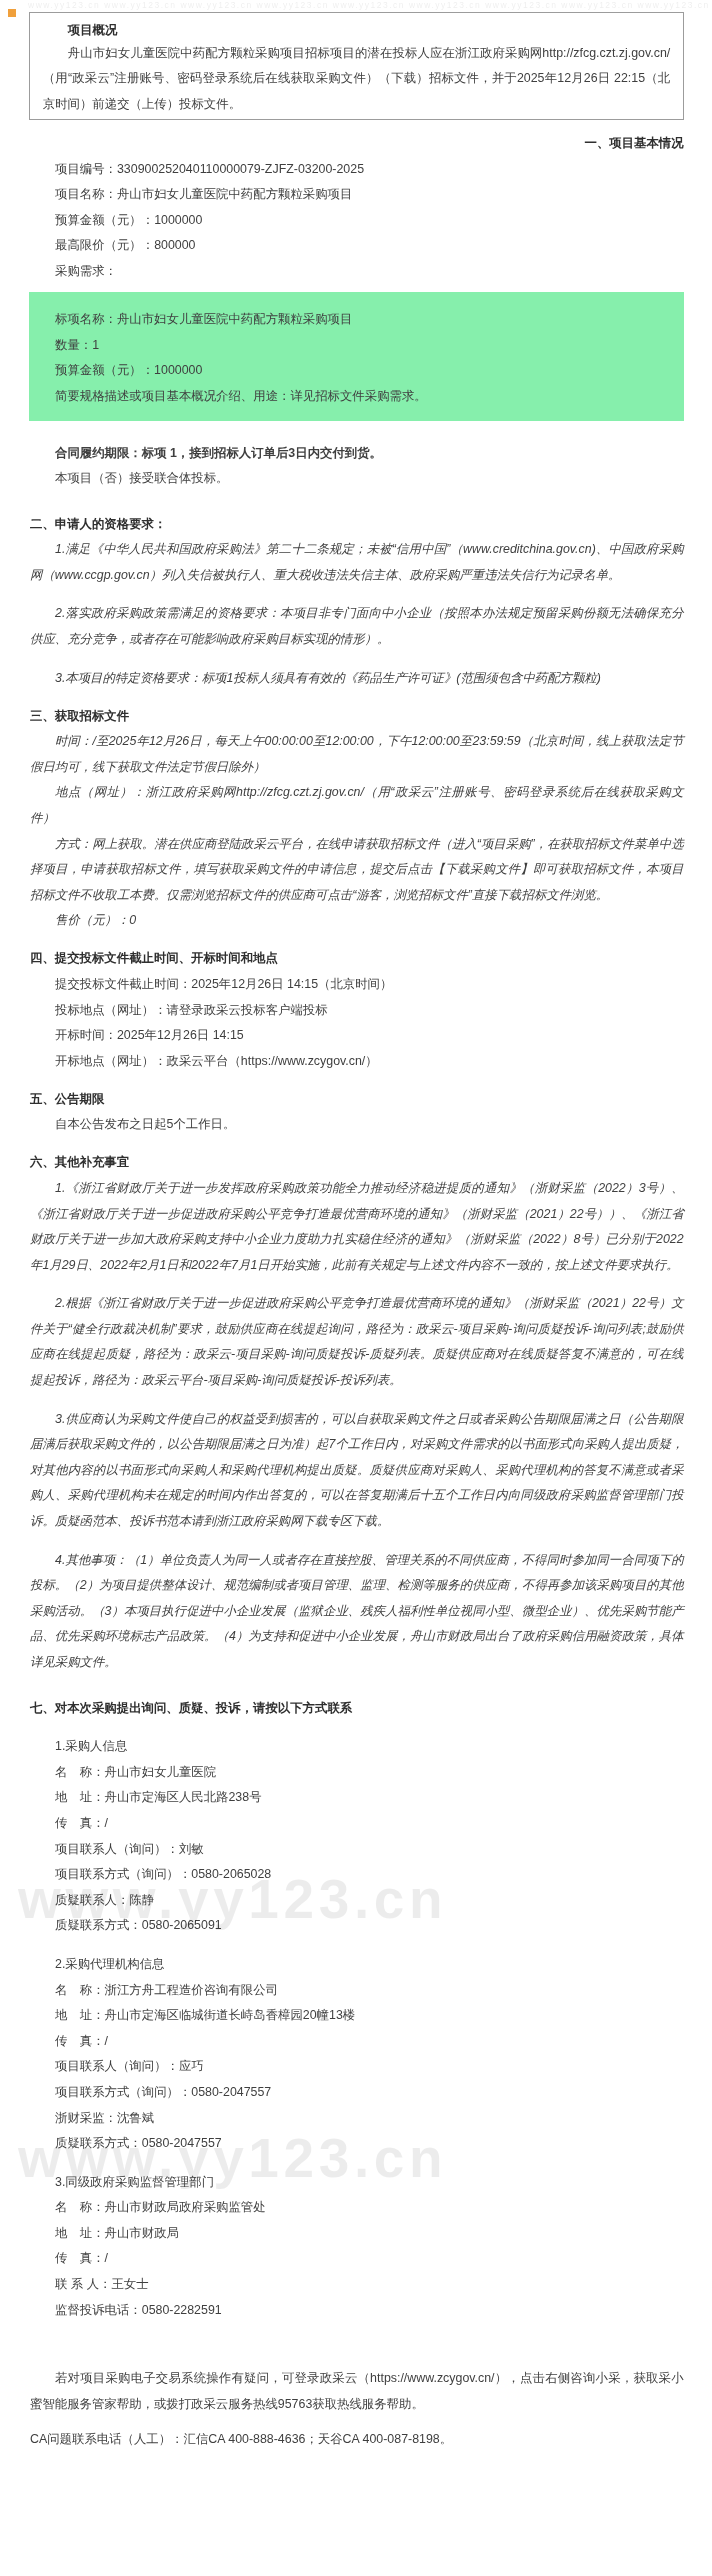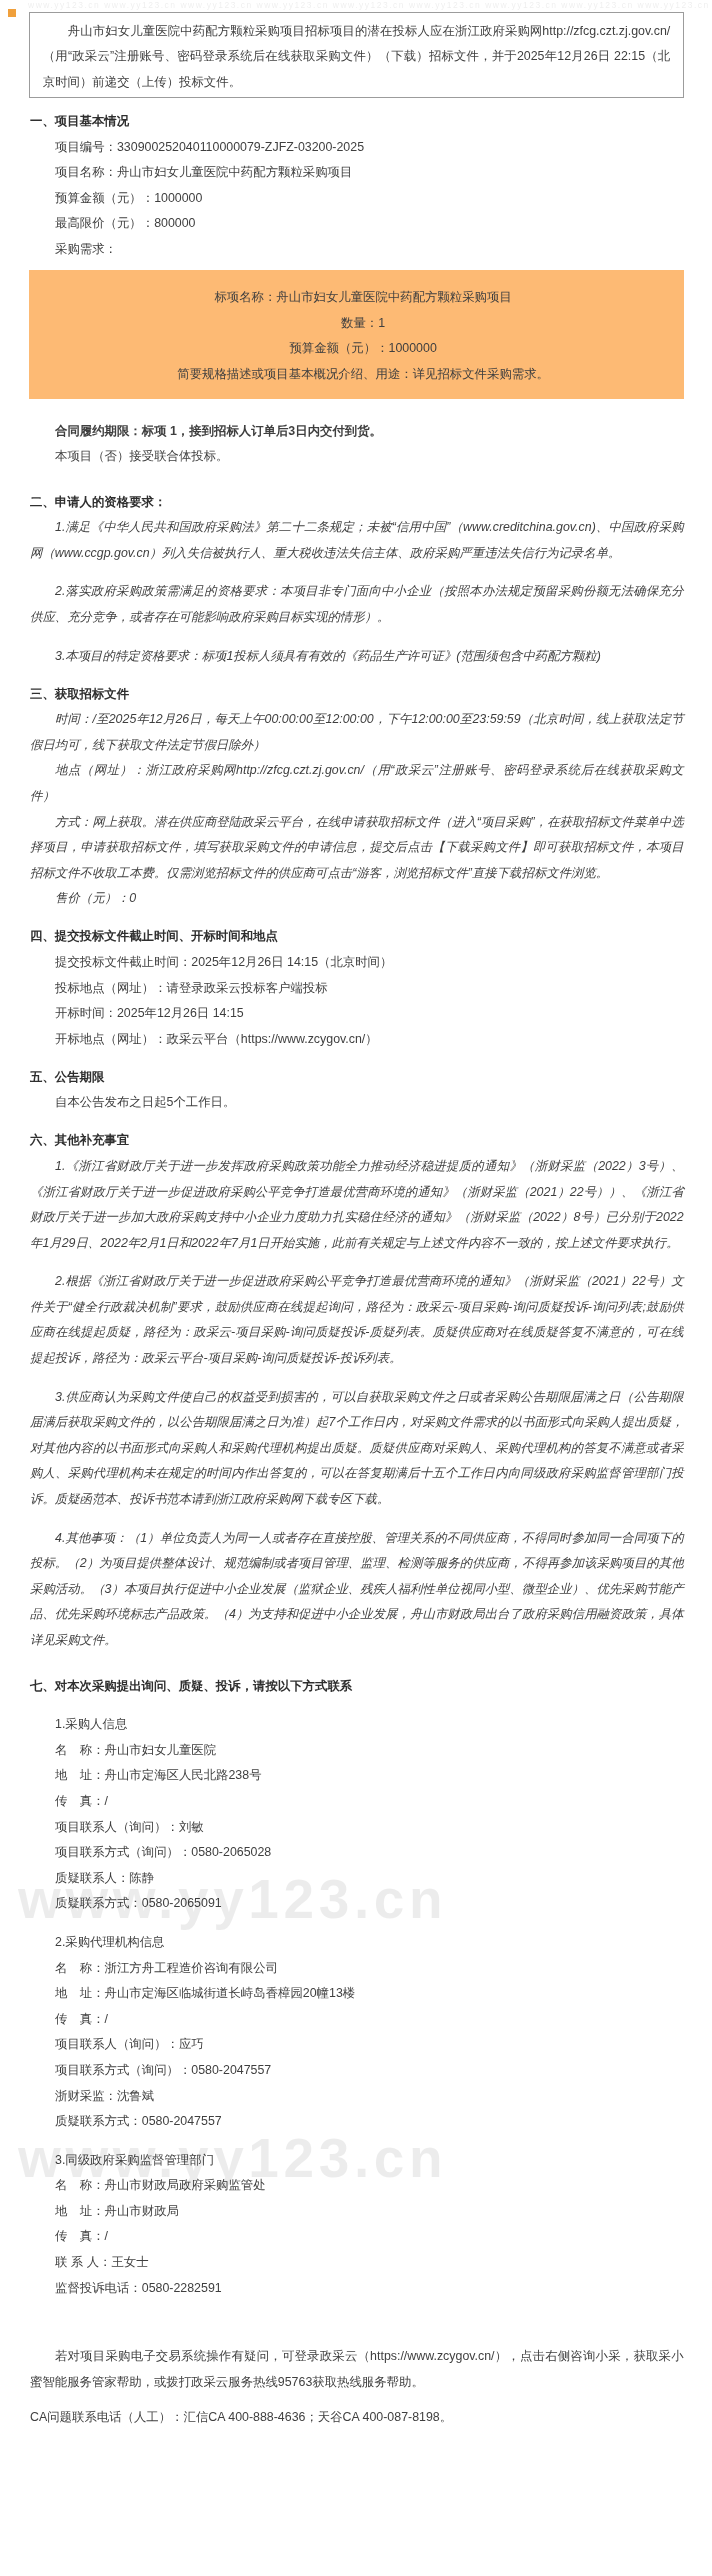--- a/index.html
+++ b/index.html
@@ -23,27 +23,26 @@
     border:0.8px solid #9c9c9c;
     padding:6.2px 12.4px 1.5px 12.4px;
   }
   .box-title{
     font-weight:bold; color:#2f2f2f; line-height:22px; text-indent:25px;
   }
   .box p{ margin:0; text-indent:25px; text-align:justify; }
   .sec{
     margin:12.4px 29.4px 0 30px; font-weight:bold; color:#2f2f2f; font-size:12.4px;
   }
-  .sec.first{ margin-top:11px; }
+  .sec.first{ margin-top:11px;text-align:right; }
   .sec.sp{ margin-top:20px; }
   .field{ margin:0 29.4px 0 30px; padding-left:25px; }
   .lot{
-    margin:7px 29.4px 0 29.4px; background:#fdba74;
+    margin:7px 29.4px 0 29.4px; background:#86efac;
     padding:15.5px 12.4px 11px 0;
-    text-align:center;
   }
   .lot .field{ margin:0; padding-left:25.6px; }
   .para{
     margin:0 29.4px 0 30px; text-indent:25px; text-align:justify;font-style:italic;
   }
   .para.gap{ margin-top:13px; }
   .mt26{ margin-top:20px;font-weight:bold; }
   .mt17{ margin-top:13px; }
   .watermark{
     position:absolute; left:18px; white-space:nowrap;
@@ -55,20 +54,21 @@
   .footer-help{ margin:43px 29.4px 0 30px; text-indent:25px; text-align:justify; }
   .footer-ca{ margin:10px 29.4px 0 30px; }
 </style>
 </head>
 <body>
 
 <div class="top-strip" id="topStrip">www.yy123.cn  www.yy123.cn  www.yy123.cn  www.yy123.cn  www.yy123.cn  www.yy123.cn  www.yy123.cn  www.yy123.cn  www.yy123.cn  www.yy123.cn  www.yy123.cn  www.yy123.cn  www.yy123.cn  www.yy123.cn  </div>
 <div class="bullet"></div>
 
 <div class="box">
+  <div class="box-title">项目概况</div>
   <p>舟山市妇女儿童医院中药配方颗粒采购项目招标项目的潜在投标人应在浙江政府采购网http://zfcg.czt.zj.gov.cn/（用“政采云”注册账号、密码登录系统后在线获取采购文件）（下载）招标文件，并于2025年12月26日 22:15（北京时间）前递交（上传）投标文件。</p>
 </div>
 
 <div class="sec first">一、项目基本情况</div>
 <div class="field">项目编号：330900252040110000079-ZJFZ-03200-2025</div>
 <div class="field">项目名称：舟山市妇女儿童医院中药配方颗粒采购项目</div>
 <div class="field">预算金额（元）：1000000</div>
 <div class="field">最高限价（元）：800000</div>
 <div class="field">采购需求：</div>
 

